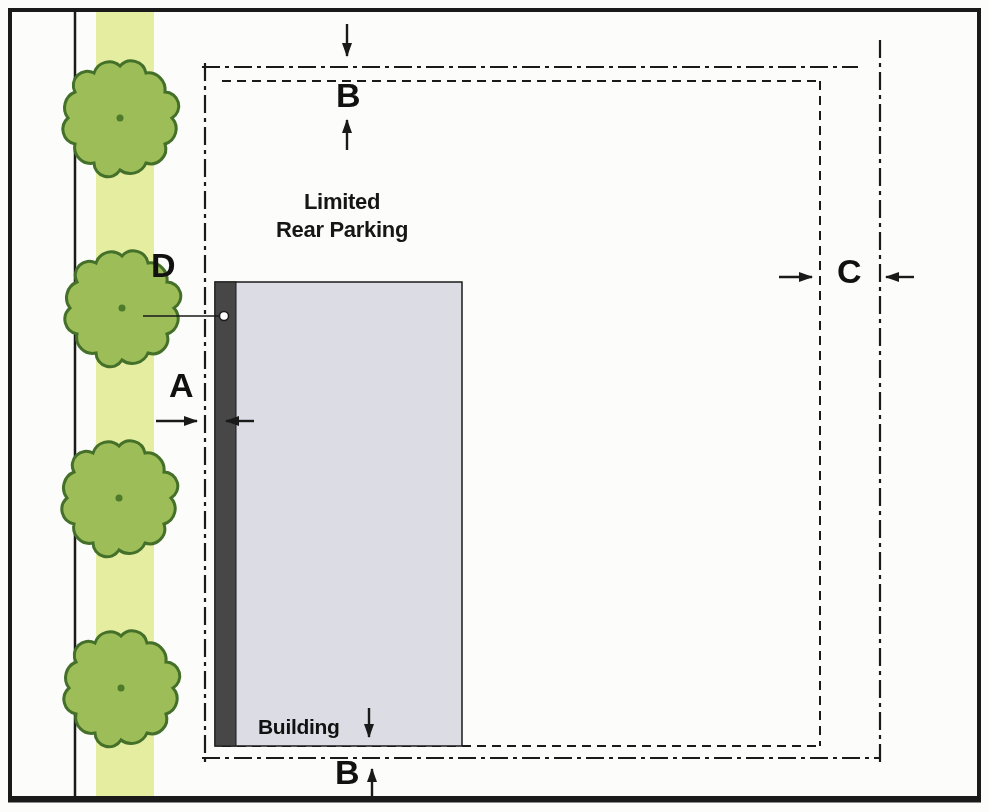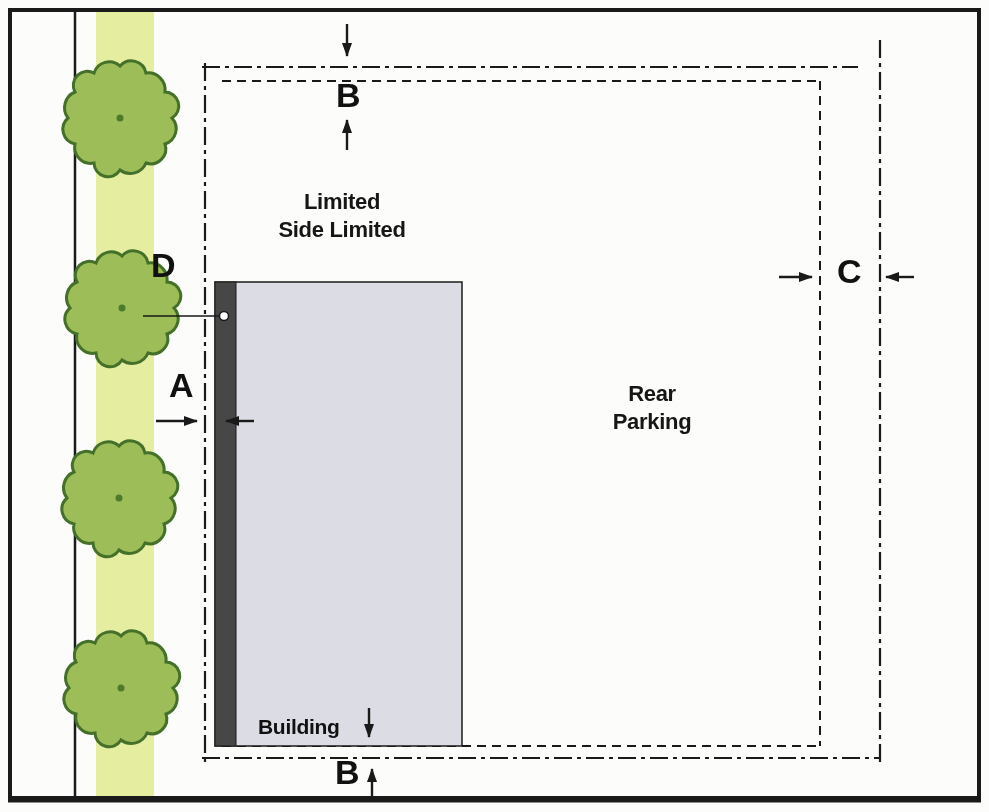--- a/index.html
+++ b/index.html
@@ -113,19 +113,17 @@
     </g>
   </svg>
 
   <div class="dim-label" style="left:348px; top:78px;">B</div>
   <div class="dim-label" style="left:163px; top:248px;">D</div>
   <div class="dim-label" style="left:849px; top:254px;">C</div>
   <div class="dim-label" style="left:181px; top:368px;">A</div>
   <div class="dim-label" style="left:347px; top:755px;">B</div>
 
   <div class="area-label" style="left:342px; top:188px;">Limited
-Side Limited</div>
-  <div class="area-label" style="left:652px; top:380px;">Rear
-Parking</div>
+Rear Parking</div>
 
   <div class="building-label" style="left:258px; top:716px;">Building</div>
 
 </div>
 
 </body></html>

